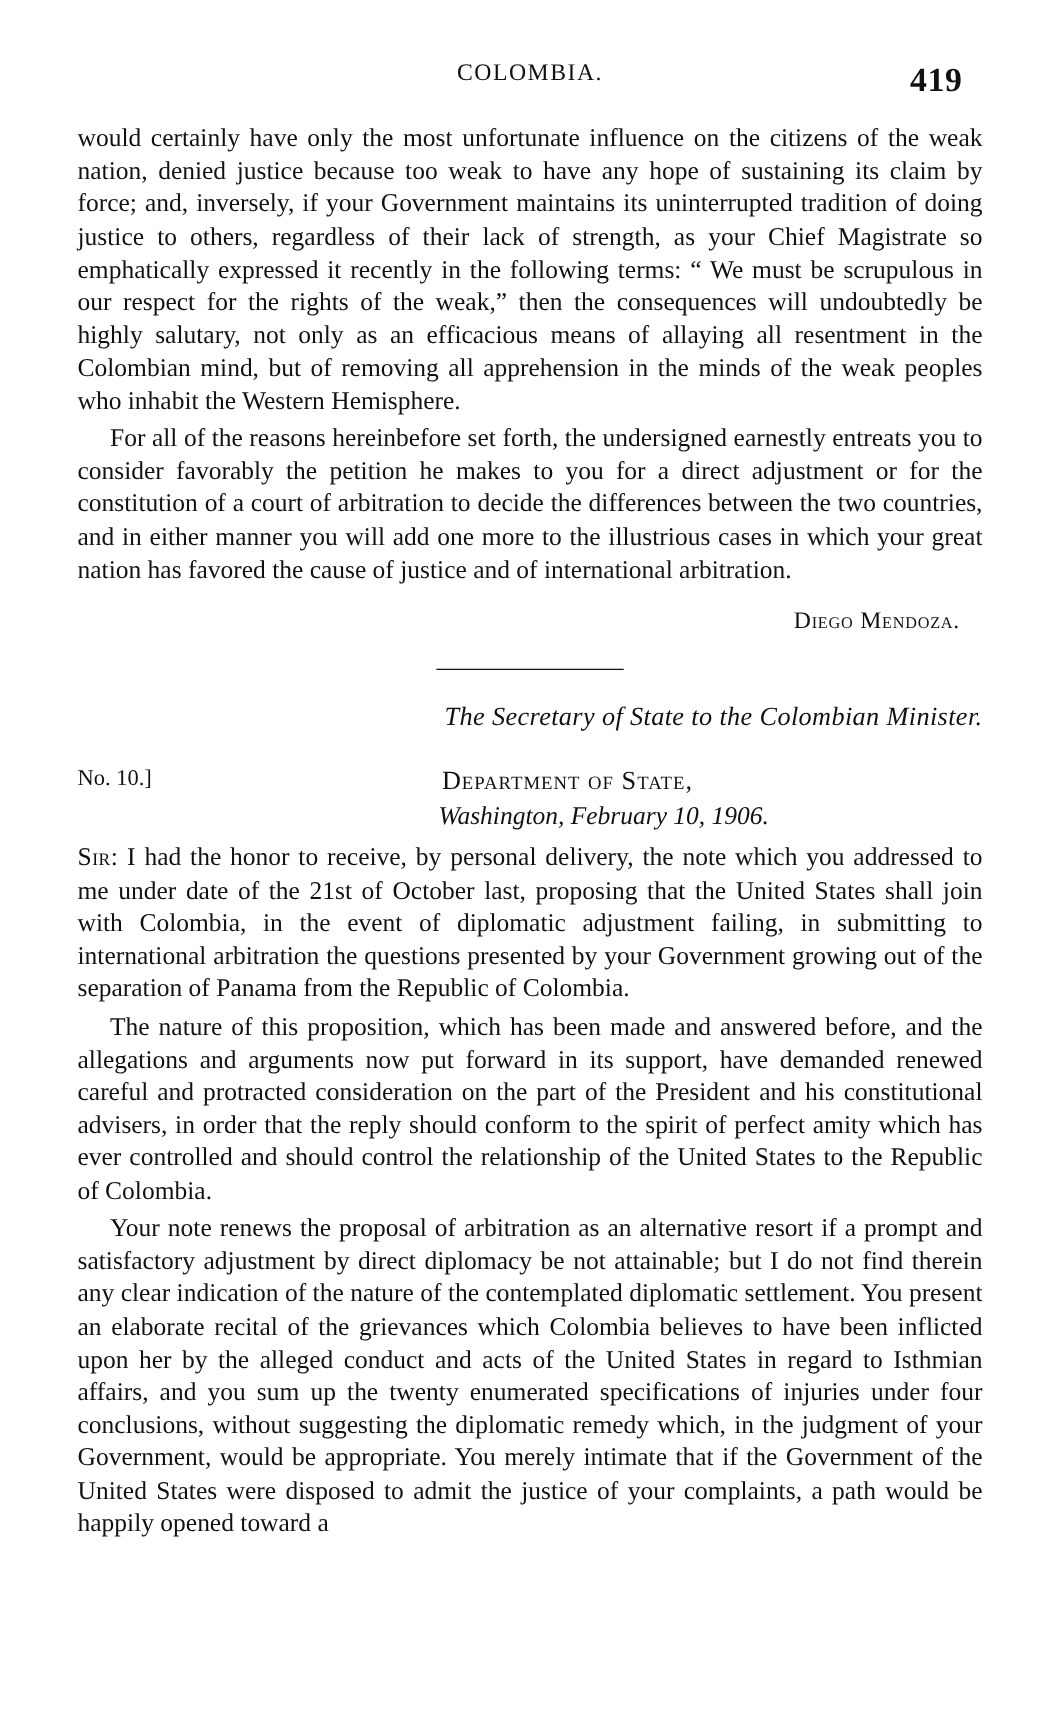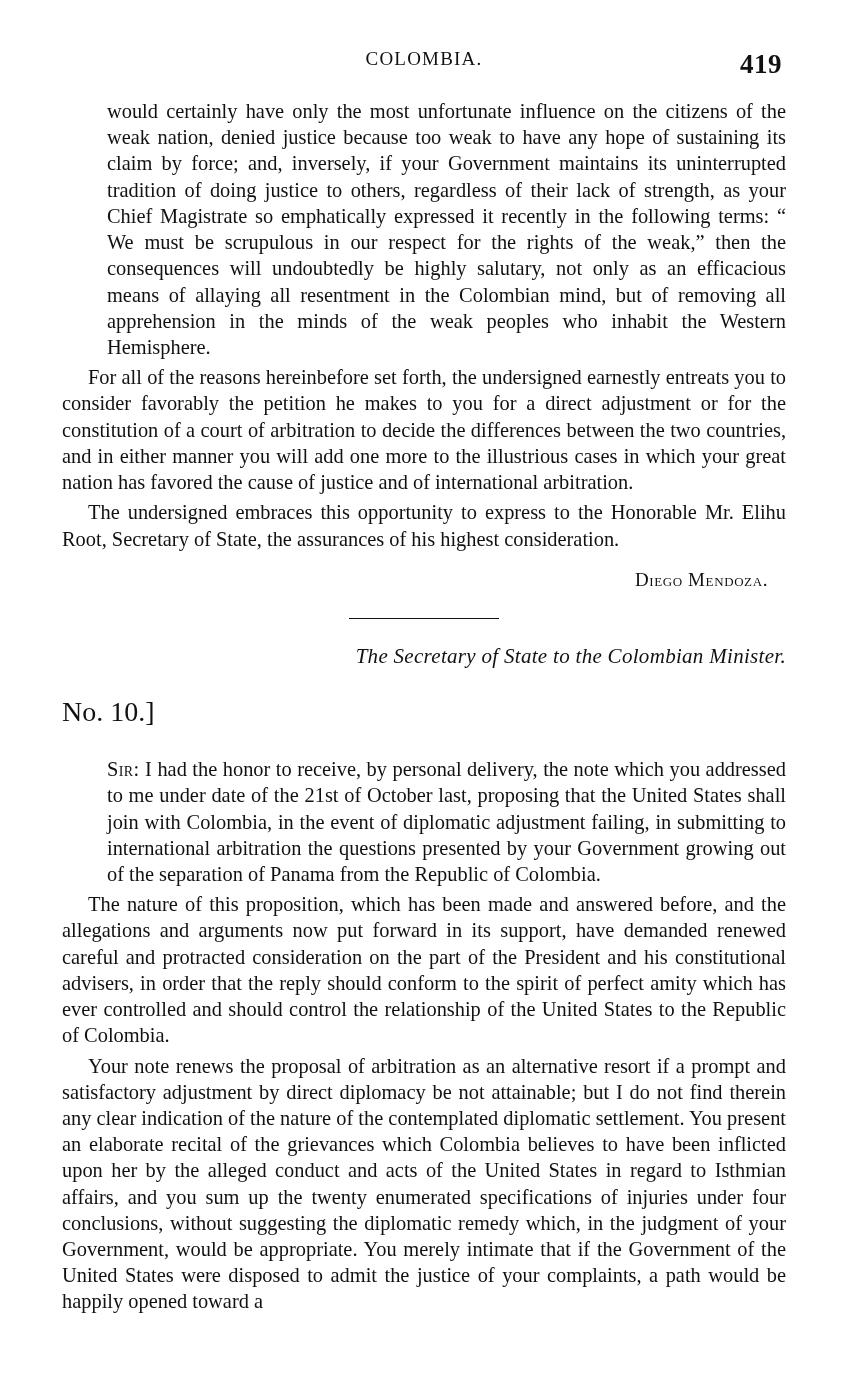--- a/index.html
+++ b/index.html
@@ -30,40 +30,39 @@
     margin-bottom: 16px;
   }
   .running-head .title {
     font-size: 19px;
     letter-spacing: 1.2px;
     font-variant: small-caps;
     text-transform: uppercase;
   }
   .running-head .folio {
     position: absolute;
-    right: 4px;
+    right: 16px;
     bottom: 2px;
     font-size: 27px;
     font-weight: bold;
     letter-spacing: 0.5px;
   }
   .body {
     font-size: 20.4px;
     line-height: 1.285;
     text-align: justify;
     text-justify: inter-word;
   }
   p {
     margin: 0;
     text-indent: 26px;
     text-align: justify;
   }
   p.noindent {
     text-indent: 0;
-    margin-left: 45px;
   }
   p .smallcaps {
     font-variant: small-caps;
     letter-spacing: 0.4px;
   }
   .signature {
     text-align: right;
     margin-top: 16px;
     font-variant: small-caps;
     letter-spacing: 0.6px;
@@ -85,21 +84,21 @@
   }
   .letterhead {
     position: relative;
     min-height: 58px;
     margin-bottom: 4px;
   }
   .letterhead .docnum {
     position: absolute;
     left: 0;
     top: 0;
-    font-size: 28px;
+    font-size: 18px;
   }
   .letterhead .dept {
     text-align: center;
     font-variant: small-caps;
     letter-spacing: 0.8px;
     font-size: 21px;
     padding-left: 60px;
   }
   .letterhead .place-date {
     text-align: center;
@@ -120,31 +119,32 @@
   <div class="running-head">
     <span class="title">Colombia.</span>
     <span class="folio">419</span>
   </div>
 
   <div class="body">
 
     <div class="para-block">
       <p class="noindent">would certainly have only the most unfortunate influence on the citizens of the weak nation, denied justice because too weak to have any hope of sustaining its claim by force; and, inversely, if your Government maintains its uninterrupted tradition of doing justice to others, regardless of their lack of strength, as your Chief Magistrate so emphatically expressed it recently in the following terms: “ We must be scrupulous in our respect for the rights of the weak,” then the consequences will undoubtedly be highly salutary, not only as an efficacious means of allaying all resentment in the Colombian mind, but of removing all apprehension in the minds of the weak peoples who inhabit the Western Hemisphere.</p>
       <p>For all of the reasons hereinbefore set forth, the undersigned earnestly entreats you to consider favorably the petition he makes to you for a direct adjustment or for the constitution of a court of arbitration to decide the differences between the two countries, and in either manner you will add one more to the illustrious cases in which your great nation has favored the cause of justice and of international arbitration.</p>
-      <p>The undersigned embraces this opportunity to express to the Honorable Mr. Elihu Root, Secretary of State, the assurances of his highest consideration.</p>
     </div>
 
     <div class="signature">Diego Mendoza.</div>
 
     <div class="rule"></div>
 
     <div class="section-title">The Secretary of State to the Colombian Minister.</div>
 
     <div class="letterhead">
       <div class="docnum">No. 10.]</div>
+      <div class="dept">Department of State,</div>
+      <div class="place-date">Washington, February 10, 1906.</div>
     </div>
 
     <div class="para-block">
       <p class="noindent"><span class="smallcaps">Sir:</span><span> I had the honor to receive, by personal delivery, the note which you addressed to me under date of the 21st of October last, proposing that the United States shall join with Colombia, in the event of diplomatic adjustment failing, in submitting to international arbitration the questions presented by your Government growing out of the separation of Panama from the Republic of Colombia.</span></p>
       <p>The nature of this proposition, which has been made and answered before, and the allegations and arguments now put forward in its support, have demanded renewed careful and protracted consideration on the part of the President and his constitutional advisers, in order that the reply should conform to the spirit of perfect amity which has ever controlled and should control the relationship of the United States to the Republic of Colombia.</p>
       <p>Your note renews the proposal of arbitration as an alternative resort if a prompt and satisfactory adjustment by direct diplomacy be not attainable; but I do not find therein any clear indication of the nature of the contemplated diplomatic settlement.  You present an elaborate recital of the grievances which Colombia believes to have been inflicted upon her by the alleged conduct and acts of the United States in regard to Isthmian affairs, and you sum up the twenty enumerated specifications of injuries under four conclusions, without suggesting the diplomatic remedy which, in the judgment of your Government, would be appropriate.  You merely intimate that if the Government of the United States were disposed to admit the justice of your complaints, a path would be happily opened toward a</p>
     </div>
 
   </div>
 </div>

